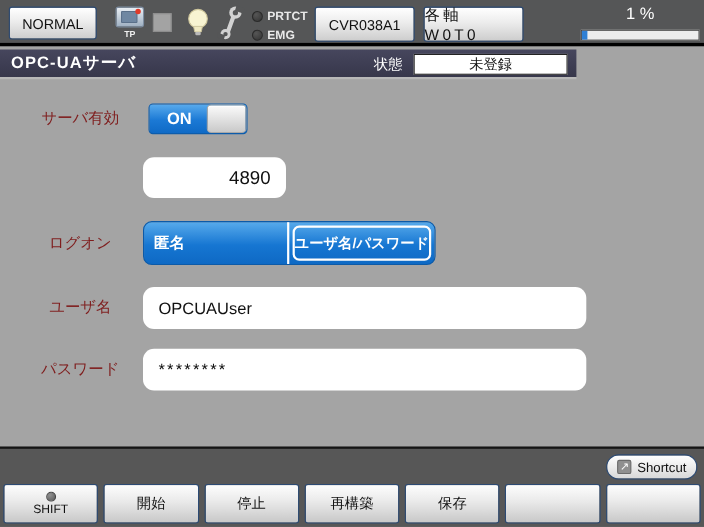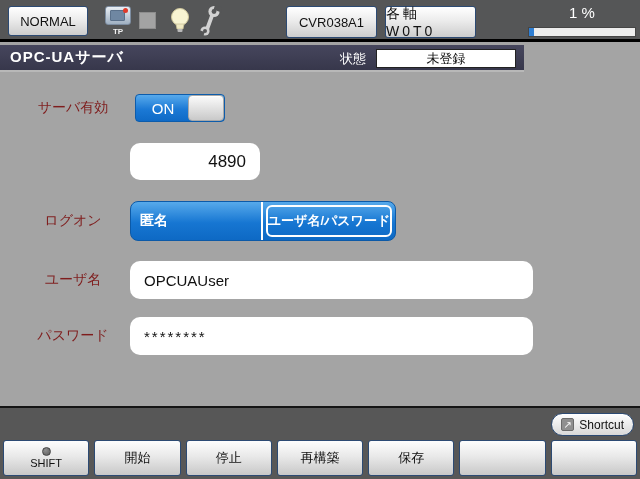--- a/index.html
+++ b/index.html
@@ -43,21 +43,21 @@
   .status-wrap{position:absolute;right:8px;top:0;height:27px;display:flex;align-items:center;}
   .status-label{color:#fff;font-size:13px;margin-right:10px;}
   .status-box{width:140px;height:19px;background:#fff;border:1px solid #222;display:flex;align-items:center;justify-content:center;font-size:13px;color:#111;}
 
   
   .flabel{position:absolute;left:20px;width:106px;display:flex;align-items:center;justify-content:center;font-size:14px;color:#7f1d1d;}
 
   .toggle{position:absolute;left:135px;top:94px;width:90px;height:28px;border-radius:4px;
     background:linear-gradient(180deg,#58aaec,#1b79d5 55%,#0f6ac6);border:1px solid #0d5cab;cursor:pointer;}
   .toggle-on-text{position:absolute;left:0;top:0;width:54px;height:100%;display:flex;align-items:center;justify-content:center;
-    color:#fff;font-weight:normal;font-size:15px;}
+    color:#fff;font-weight:bold;font-size:15px;}
   .toggle-knob{position:absolute;right:0;top:0;width:36px;height:26px;border-radius:4px;
     background:linear-gradient(180deg,#fbfbfb,#c9c9c9);border:1px solid #a8a8a8;box-shadow:inset 0 1px 0 #fff;}
 
   .tinput{position:absolute;background:#fff;border:none;border-radius:10px;color:#111;outline:none;}
   .port-input{left:130px;top:143px;width:130px;height:37px;font-size:17px;text-align:right;padding-right:14px;}
   .user-input{left:130px;top:261px;width:403px;height:38px;font-size:15px;padding-left:14px;}
   .pwd-input{left:130px;top:317px;width:403px;height:38px;font-size:15px;padding-left:14px;letter-spacing:2px;}
 
   .seg{position:absolute;left:130px;top:201px;width:266px;height:40px;border-radius:8px;
     background:linear-gradient(180deg,#57aaeb,#1676d2 55%,#0e69c4);border:1px solid #0c5aa8;display:flex;}
@@ -116,20 +116,30 @@
           <circle cx="16" cy="6.5" r="5.6"></circle>
           <circle cx="16" cy="6.5" r="2.4" fill="#555657"></circle>
           <rect x="15" y="0" width="8" height="5" fill="#555657" transform="rotate(18 16 6.5)"></rect>
           <circle cx="7" cy="26" r="4.6"></circle>
           <circle cx="7" cy="26" r="2" fill="#555657"></circle>
           <rect x="0" y="27" width="7" height="4.4" fill="#555657" transform="rotate(18 7 26)"></rect>
         </g>
       </svg>
     </div>
 
+    <div class="led-group">
+      <div class="led-row">
+        <span class="led"></span>
+        <span class="led-label">PRTCT</span>
+      </div>
+      <div class="led-row">
+        <span class="led"></span>
+        <span class="led-label">EMG</span>
+      </div>
+    </div>
 
     <div class="btn3d prog-btn">CVR038A1</div>
     <div class="btn3d axis-btn">各軸 W0T0</div>
 
     <div class="ovr">1 %</div>
     <div class="pbar">
       <div class="pfill" style="width: 5%;"></div>
     </div>
   </div>
 

